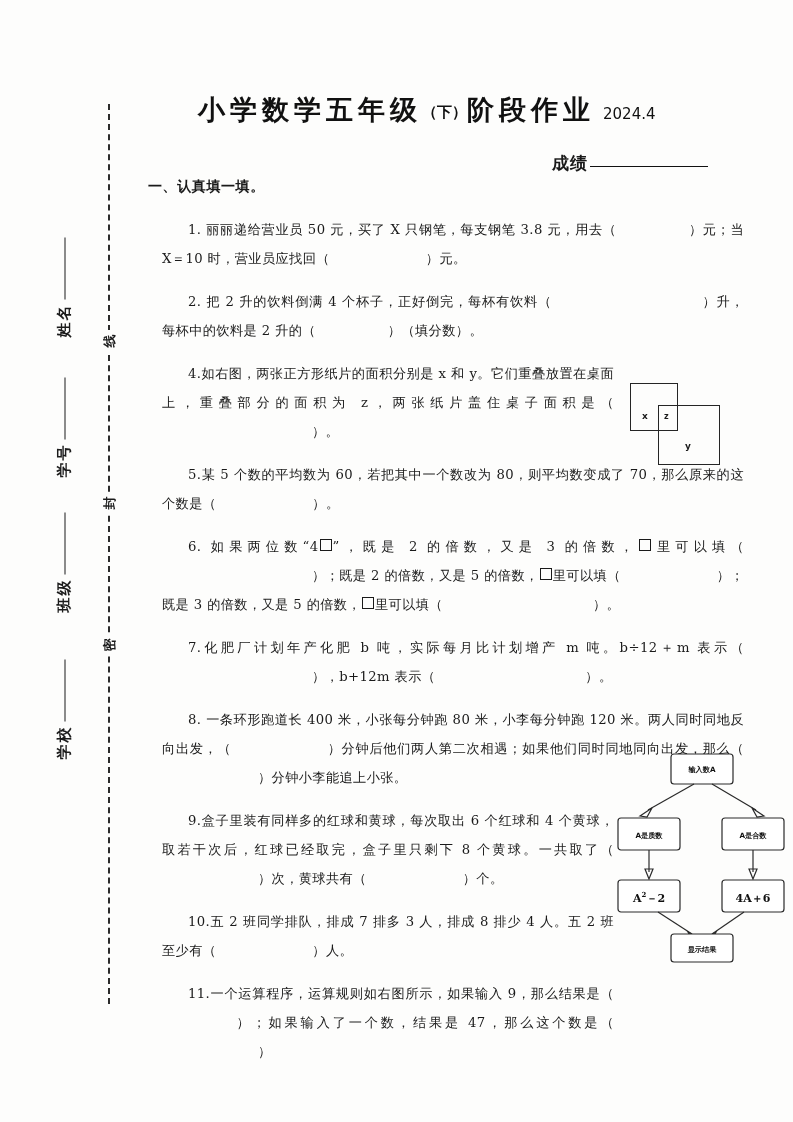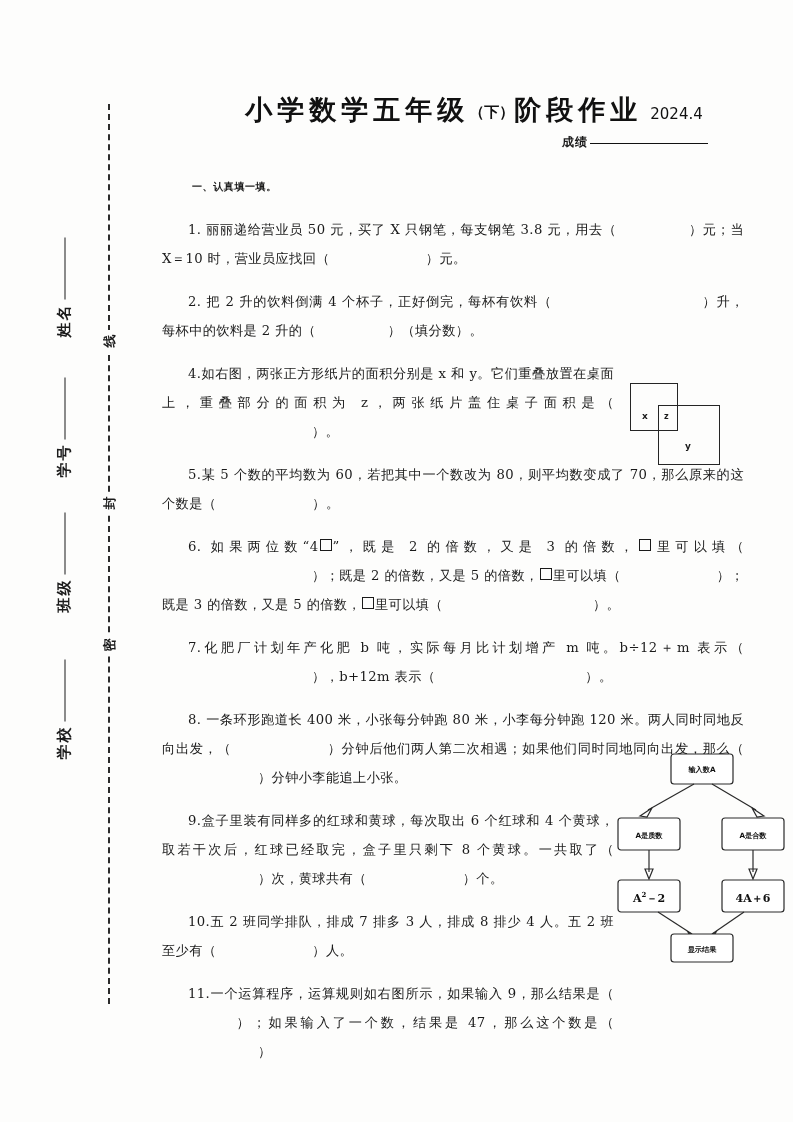--- a/index.html
+++ b/index.html
@@ -82,39 +82,38 @@
   
   #header { position: absolute; left: 150px; top: 92px; width: 600px; }
   #paper-title {
     font-family: "DejaVu Serif", "Liberation Serif", serif;
     font-size: 27px;
     font-weight: 700;
     letter-spacing: 5px;
     color: #111;
     white-space: nowrap;
     padding-left: 48px;
-    text-align: center;
   }
   #paper-title .sub {
     font-size: 15px;
     letter-spacing: 0;
     vertical-align: 2px;
   }
   #paper-date {
     font-family: "DejaVu Sans", "Liberation Sans", sans-serif;
     font-size: 15px;
     font-weight: 400;
     letter-spacing: 0;
     margin-left: 8px;
   }
   #score-row {
-    margin-top: 6px;
+    margin-top: 24px;
     text-align: right;
     padding-right: 42px;
-    font-size: 12px;
+    font-size: 17px;
     font-weight: 700;
     letter-spacing: 1px;
   }
   #score-row .sline {
     display: inline-block;
     width: 118px;
     border-bottom: 1.6px solid #111;
     vertical-align: 2px;
     margin-left: 2px;
   }
@@ -124,24 +123,23 @@
     position: absolute;
     left: 148px;
     top: 172px;
     width: 610px;
     font-size: 13.2px;
     line-height: 29px;
     text-align: justify;
   }
   .section-head {
     font-weight: 700;
-    font-size: 10px;
+    font-size: 14px;
     letter-spacing: 0.6px;
     margin-bottom: 2px;
-    margin-left: 44px;
   }
   .q {
     margin: 14px;
     text-indent: 26px;
     letter-spacing: 0.4px;
   }
   .q.narrow { width: 452px; }
   .blank-m { display: inline-block; width: 72px; }
   .blank-l { display: inline-block; width: 96px; }
   .blank-xl { display: inline-block; width: 150px; }

